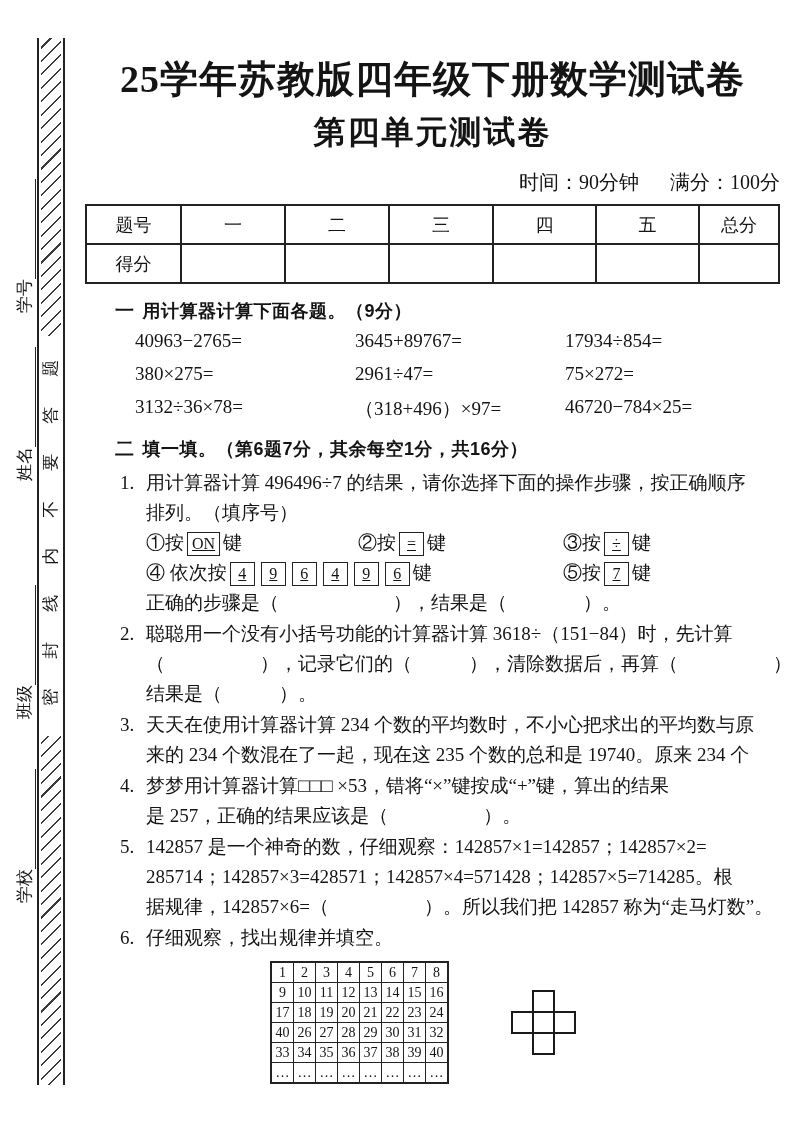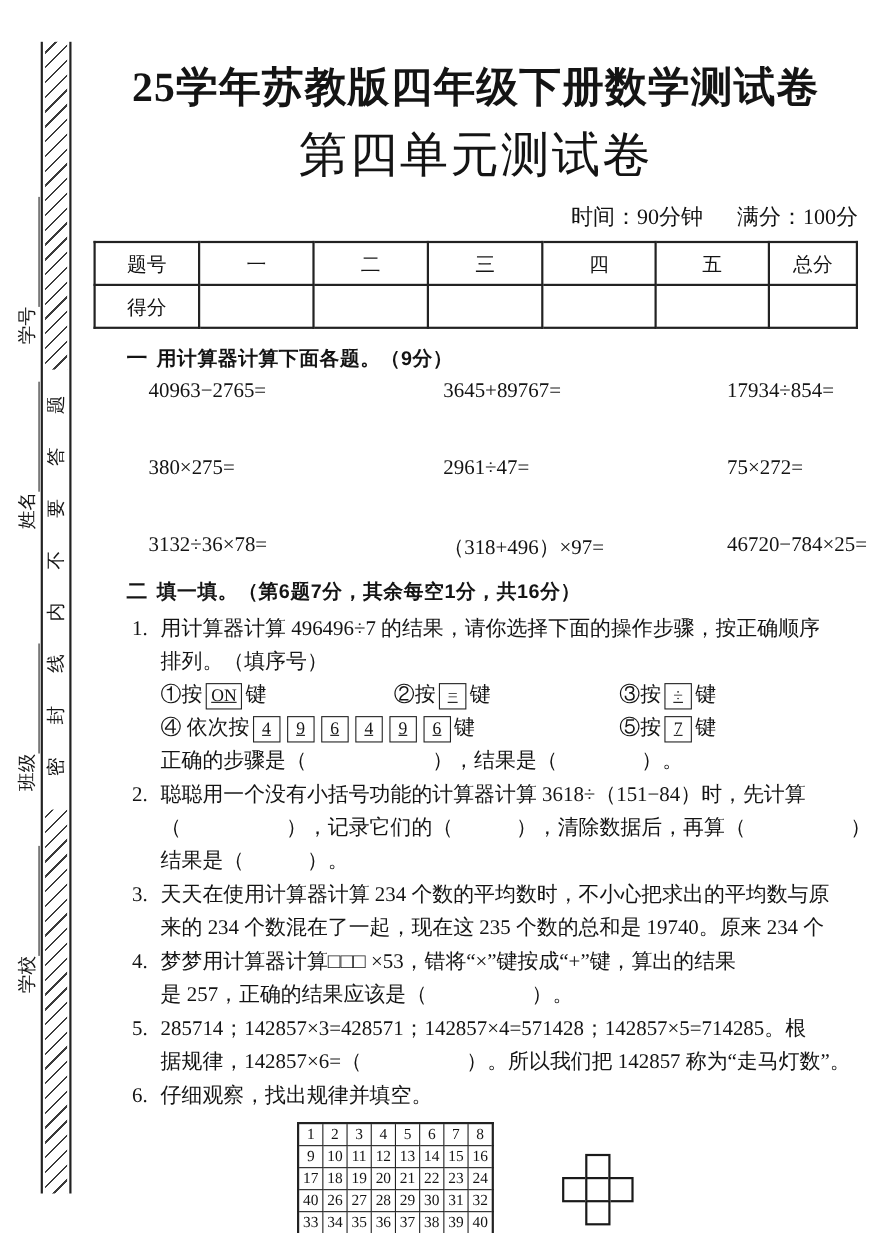--- a/index.html
+++ b/index.html
@@ -22,33 +22,33 @@
         display:flex;align-items:center;}
   .hatch{height:20px;background:repeating-linear-gradient(45deg,transparent 0 8px,#3a3a3a 8px 9.5px);}
   .hatch-b{width:352px;}
   .hatch-t{width:300px;margin-left:24px;}
   .sc{font-size:17px;line-height:24px;margin-left:30px;}
   .sc:first-of-type{margin-left:24px;}
 
   
   .content{position:absolute;left:85px;top:40px;width:695px;}
   .title1{margin:14px 0 0;text-align:center;font-size:38px;font-weight:900;letter-spacing:1px;}
-  .title2{margin:6px 0 0;text-align:center;font-size:44px;font-weight:400;letter-spacing:2px;}
+  .title2{margin:6px 0 0;text-align:center;font-size:32px;font-weight:700;letter-spacing:2px;}
   .meta{margin-top:14px;text-align:right;font-size:20px;}
   .meta span + span{margin-left:26px;}
 
   table.score{width:100%;border-collapse:collapse;table-layout:fixed;margin-top:8px;}
   table.score td{border:2px solid #222;height:37px;text-align:center;font-size:18px;padding:0;}
 
   .sec{margin:14px 0 6px 30px;font-family:"Liberation Sans",sans-serif;
        font-weight:bold;font-size:18px;letter-spacing:0.5px;}
   .sec .sec-num{margin-right:8px;font-size:19px;}
 
   .probs{display:grid;grid-template-columns:220px 210px auto;row-gap:11px;
-         padding-left:50px;font-size:19px;margin-top:6px;gap:48px;}
+         padding-left:50px;font-size:19px;margin-top:6px;}
 
   .qs{padding-left:35px;margin-top:4px;}
   .q{display:flex;margin-bottom:1px;}
   .q-num{flex:none;width:26px;font-size:19px;line-height:30px;}
   .q-body{font-size:19px;line-height:30px;}
   .q-body .ln{white-space:nowrap;}
 
   .keys-row1{display:grid;grid-template-columns:212px 205px auto;}
   .keys-row2{display:grid;grid-template-columns:417px auto;}
   .key{display:inline-block;min-width:15px;padding:0 4px;margin:0 3px;
@@ -209,20 +209,21 @@
         <div class="q-num">4.</div>
         <div class="q-body">
           <div class="ln">梦梦用计算器计算□□□ ×53，错将“×”键按成“+”键，算出的结果</div>
           <div class="ln">是 257，正确的结果应该是（　　　　　）。</div>
         </div>
       </div>
 
       <div class="q">
         <div class="q-num">5.</div>
         <div class="q-body">
+          <div class="ln">142857 是一个神奇的数，仔细观察：142857×1=142857；142857×2=</div>
           <div class="ln">285714；142857×3=428571；142857×4=571428；142857×5=714285。根</div>
           <div class="ln">据规律，142857×6=（　　　　　）。所以我们把 142857 称为“走马灯数”。</div>
         </div>
       </div>
 
       <div class="q">
         <div class="q-num">6.</div>
         <div class="q-body">
           <div class="ln">仔细观察，找出规律并填空。</div>
         </div>

